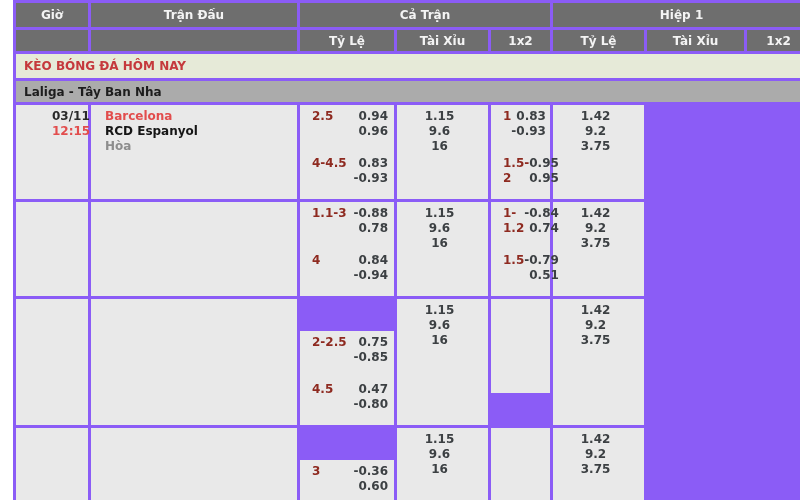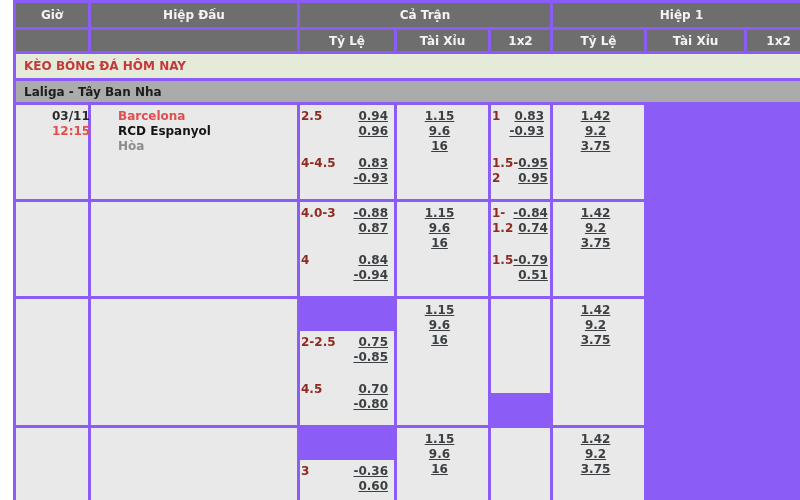--- a/index.html
+++ b/index.html
@@ -15,50 +15,50 @@
     border-collapse: separate; border-spacing: 3px;
   }
   .th { background: #6e6e6e; color: #f4f4f4; font-size: 12px; text-align: center; font-weight: bold; }
   thead tr:nth-child(1) .th { height: 24px; }
   thead tr:nth-child(2) .th { height: 21px; }
   .today-bar { background: #e6ead8; color: #c5393c; font-size: 12px; height: 24px; padding-left: 8px; vertical-align: middle; }
   .league-bar { background: #ababab; color: #1d1d1d; font-size: 12px; height: 21px; padding-left: 8px; vertical-align: middle; }
   td.cell { background: #e9e9e9; height: 47px; vertical-align: top; padding-top: 4px; line-height: 15px; }
   .c-time { text-align: center; color: #2a2a2a; padding-left: 36px; }
   .c-time .time { color: #e24d4d; }
-  .c-match { padding-left: 27px; }
+  .c-match { padding-left: 14px; }
   .c-match .home { color: #e24d4d; }
   .c-match .away { color: #151515; }
   .c-match .draw { color: #8d8d8d; }
   .flexcell { display: flex; }
-  .line { color: #8e2a20; padding-left: 1px; }
+  .line { color: #8e2a20; padding-left: 12px; }
   .nums { margin-left: auto; text-align: right; padding-right: 6px; color: #3c4043; }
   .c-x12 { text-align: center; padding-right: 6px; color: #3c4043; }
-  .num { line-height: 15px; text-decoration: underline; }
+  .num { line-height: 15px; }
 </style>
 </head>
 <body>
 
 <div class="page">
 
   <table class="odds-table">
     <colgroup>
       <col style="width:72px">
         <col style="width:206px">
       <col style="width:94px">
         <col style="width:91px">
         <col style="width:59px">
       <col style="width:91px">
         <col style="width:97px">
         <col style="width:63px">
     </colgroup>
     <thead>
       <tr>
         <th class="th">Giờ</th>
-        <th class="th">Hiệp Đấu</th>
+        <th class="th">Trận Đấu</th>
         <th class="th" colspan="3">Cả Trận</th>
         <th class="th" colspan="3">Hiệp 1</th>
       </tr>
       <tr>
         <th class="th"></th>
         <th class="th"></th>
         <th class="th">Tỷ Lệ</th>
         <th class="th">Tài Xỉu</th>
         <th class="th">1x2</th>
         <th class="th">Tỷ Lệ</th>
@@ -126,24 +126,24 @@
     <td class="cell c-time">
       <div class="date"></div>
       <div class="time"></div>
     </td>
     <td class="cell c-match">
       <div class="home"></div>
       <div class="away"></div>
       <div class="draw"></div>
     </td>
     <td class="cell flexcell">
-      <span class="line">4.0-3</span>
+      <span class="line">1.1-3</span>
       <span class="nums">
         <div class="num">-0.88</div>
-        <div class="num">0.87</div>
+        <div class="num">0.78</div>
       </span>
     </td>
     <td class="cell flexcell">
       <span class="line">4</span>
       <span class="nums">
         <div class="num">0.84</div>
         <div class="num">-0.94</div>
       </span>
     </td>
     <td class="cell c-x12">
@@ -184,21 +184,21 @@
     <td class="cell flexcell">
       <span class="line">2-2.5</span>
       <span class="nums">
         <div class="num">0.75</div>
         <div class="num">-0.85</div>
       </span>
     </td>
     <td class="cell flexcell">
       <span class="line">4.5</span>
       <span class="nums">
-        <div class="num">0.70</div>
+        <div class="num">0.47</div>
         <div class="num">-0.80</div>
       </span>
     </td>
     <td class="cell c-x12">
       <div class="num">1.15</div>
       <div class="num">9.6</div>
       <div class="num">16</div>
     </td>
     <td class="cell flexcell">
       <span class="line"></span>

